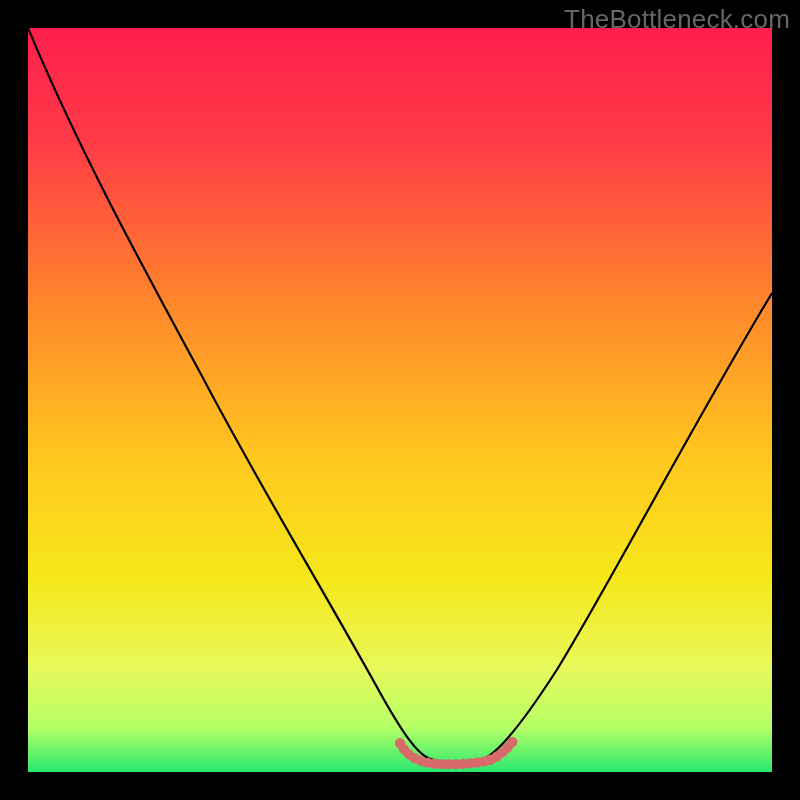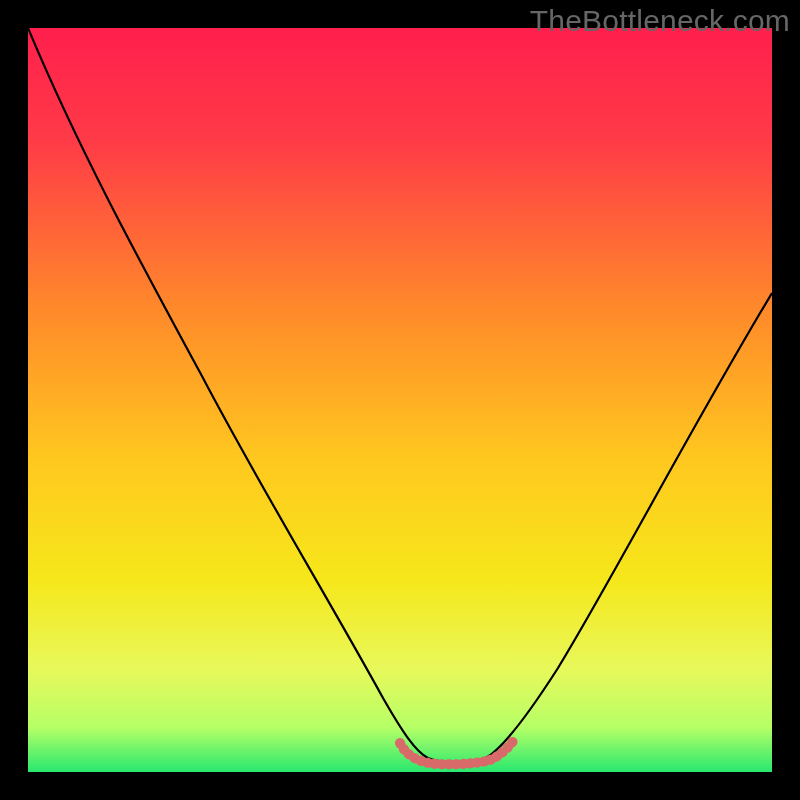--- a/index.html
+++ b/index.html
@@ -24,21 +24,21 @@
     left: 0;
     top: 0;
     width: 100%;
     height: 100%;
   }
   .watermark {
     position: absolute;
     top: 4px;
     right: 10px;
     color: #666;
-    font-size: 30px;
+    font-size: 26px;
     font-weight: 500;
     z-index: 5;
     letter-spacing: 0.2px;
   }
   svg.curves {
     position: absolute;
     left: 0;
     top: 0;
     width: 100%;
     height: 100%;

